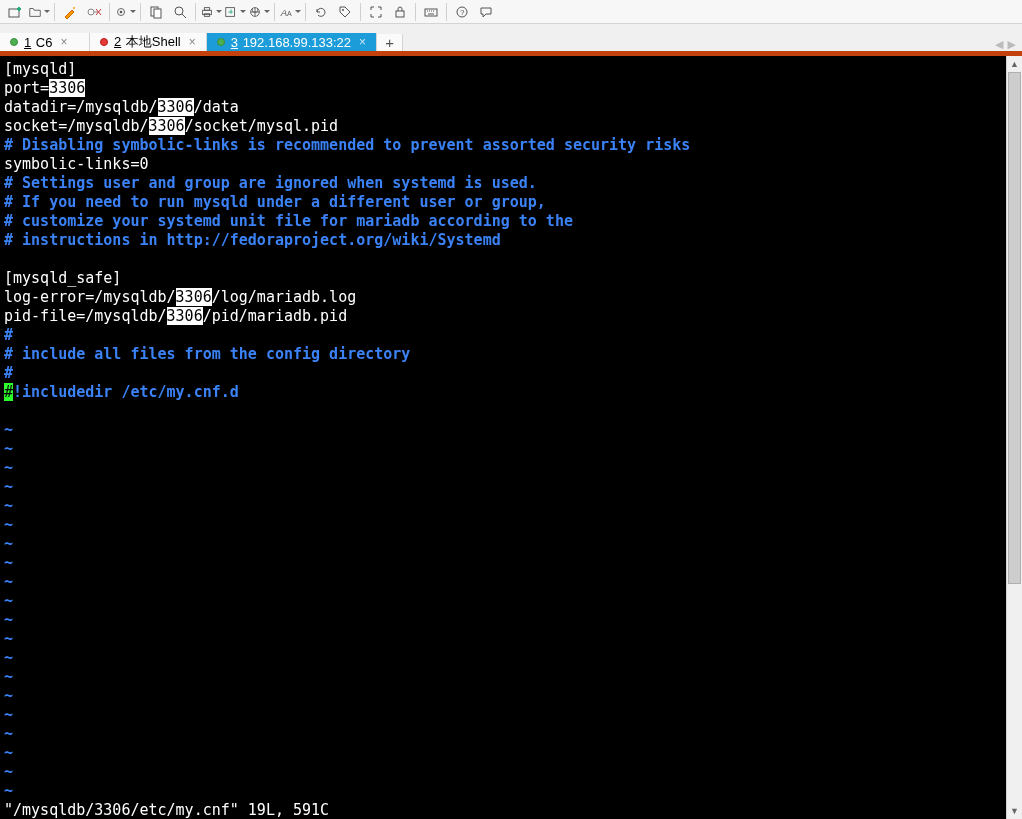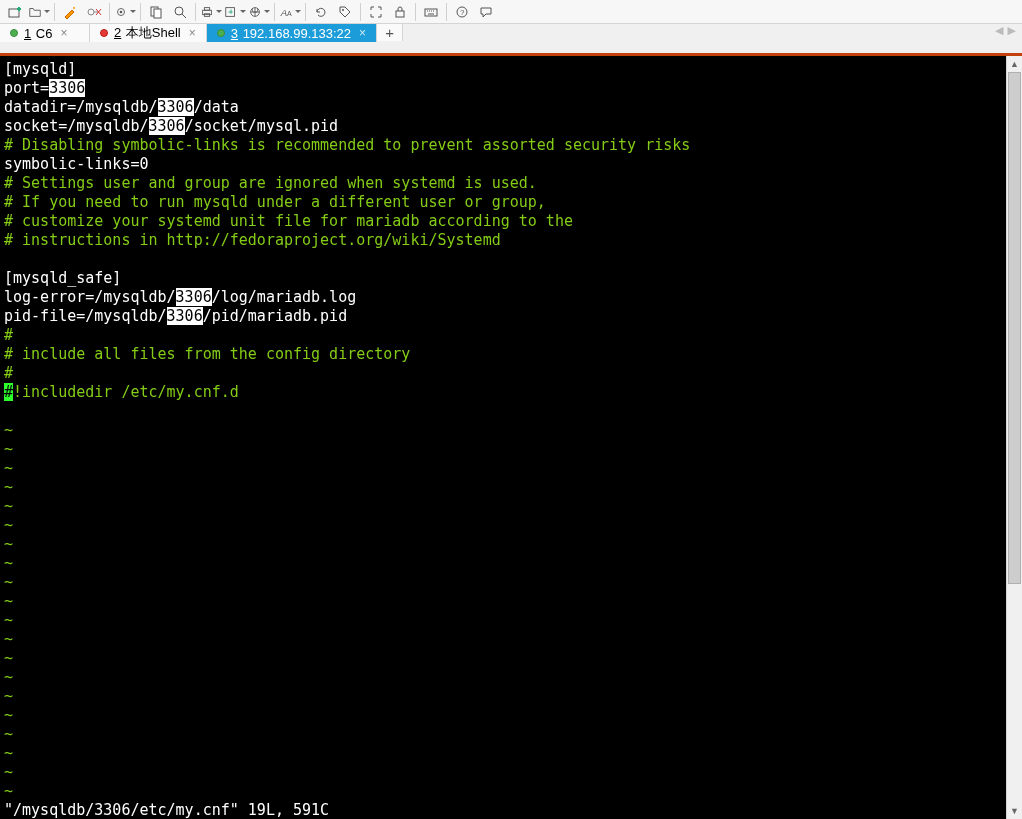--- a/index.html
+++ b/index.html
@@ -42,23 +42,23 @@
 .dropdown-arrow {
   width: 0; height: 0;
   border-left: 3px solid transparent;
   border-right: 3px solid transparent;
   border-top: 3px solid #666;
   margin-left: 2px;
 }
 .tabs-bar {
   height: 32px;
   background: #f0f0f0;
-  border-bottom: 3px solid #c2410c;
-  display: flex;
-  align-items: flex-start;
+  border-bottom: 5px solid #c2410c;
+  display: flex;
+  align-items: flex-end;
   position: relative;
 }
 .tab {
   display: flex;
   align-items: center;
   padding: 0 8px 0 10px;
   border-right: 1px solid #d4d4d4;
   background: #fafafa;
   cursor: pointer;
   gap: 6px;
@@ -111,21 +111,21 @@
 }
 .terminal {
   font-family: "Consolas", "DejaVu Sans Mono", monospace;
   font-size: 15px;
   line-height: 19px;
   white-space: pre;
   color: #fff;
   padding: 4px;
 }
 .c-white { color: #ffffff; }
-.c-cyan { color: #84cc16; }
+.c-cyan { color: #3b82f6; font-weight: bold; }
 .c-hl { background: #ffffff; color: #000; }
 .c-cursor { background: #2cff2c; color: #000; }
 .scrollbar {
   position: absolute;
   right: 0;
   top: 0;
   width: 16px;
   height: 100%;
   background: #f0f0f0;
   border-left: 1px solid #d4d4d4;

